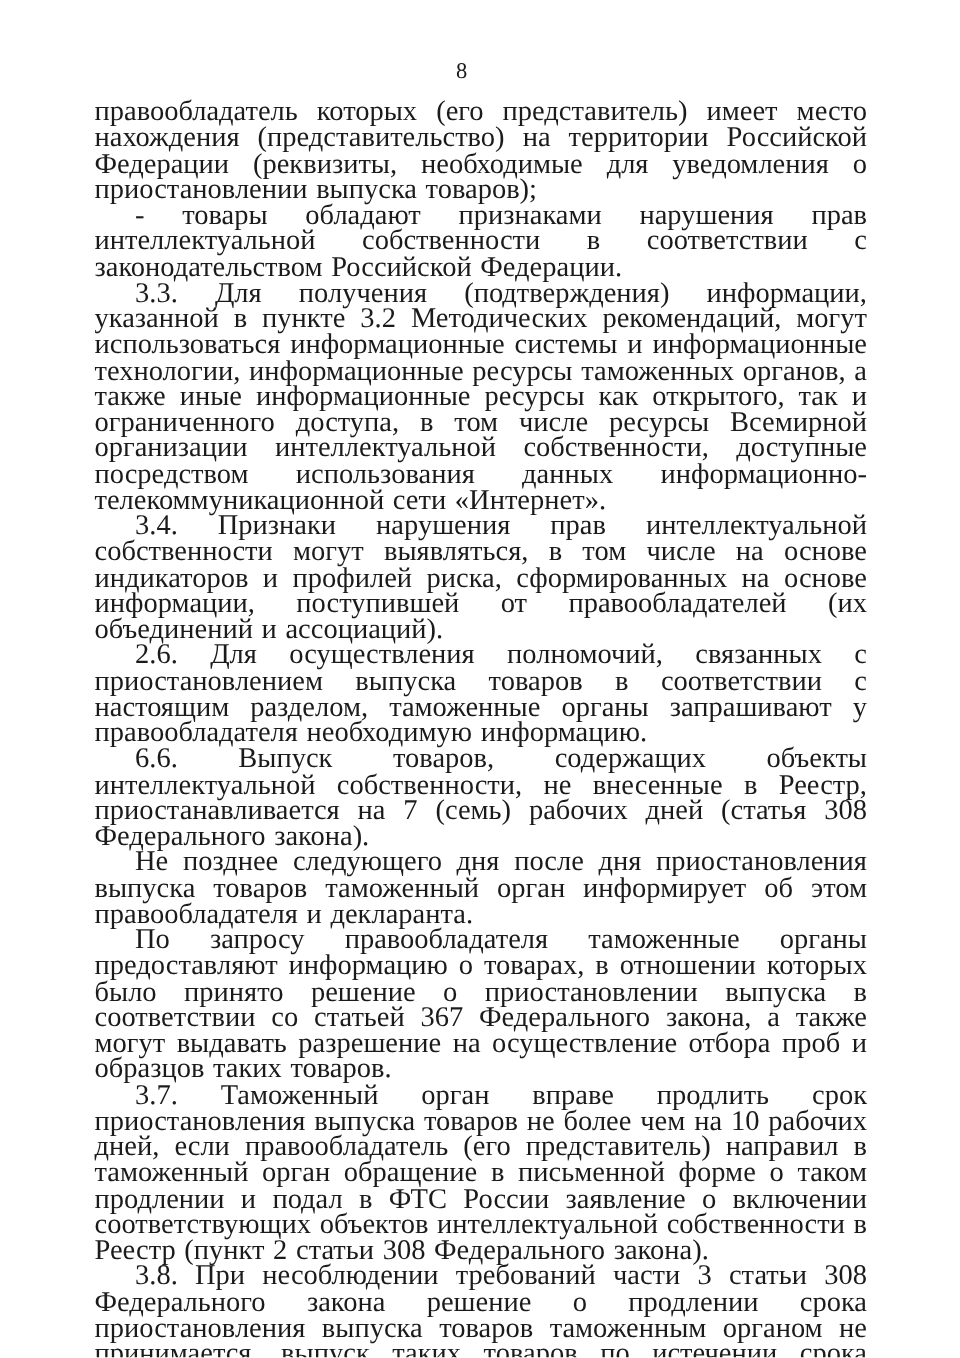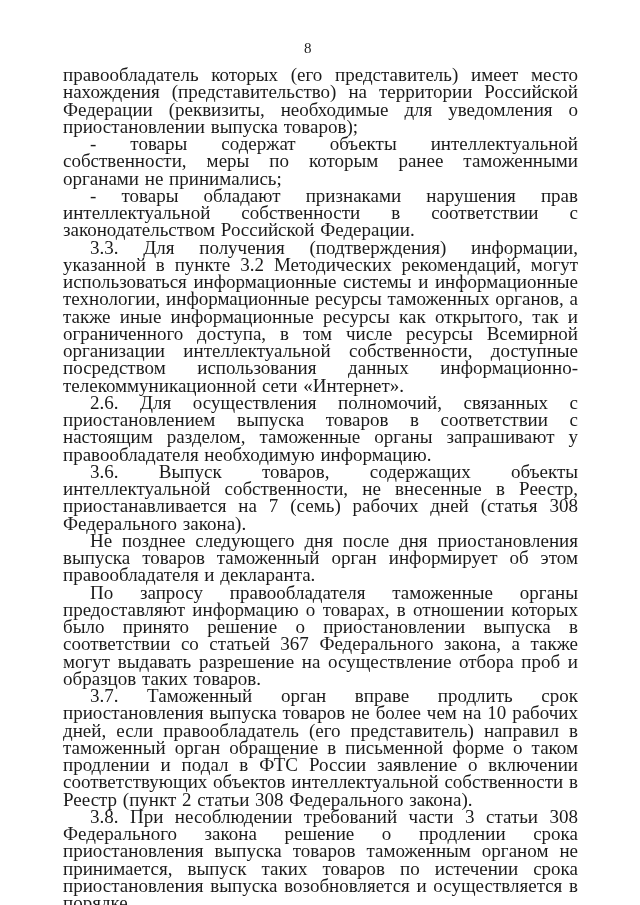--- a/index.html
+++ b/index.html
@@ -48,23 +48,23 @@
   }
 </style>
 </head>
 <body>
 
 <div class="page">
   <div class="page-number">8</div>
 
   <div class="content">
     <p class="no-indent">правообладатель которых (его представитель) имеет место нахождения (представительство) на территории Российской Федерации (реквизиты, необходимые для уведомления о приостановлении выпуска товаров);</p>
-    <p>- товары содержат объекты интеллектуальной собственности, меры по которым ранее таможенными органами не принимались;</p>
     <p>- товары обладают признаками нарушения прав интеллектуальной собственности в соответствии с законодательством Российской Федерации.</p>
     <p>3.3. Для получения (подтверждения) информации, указанной в пункте 3.2 Методических рекомендаций, могут использоваться информационные системы и информационные технологии, информационные ресурсы таможенных органов, а также иные информационные ресурсы как открытого, так и ограниченного доступа, в том числе ресурсы Всемирной организации интеллектуальной собственности, доступные посредством использования данных информационно-телекоммуникационной сети «Интернет».</p>
+    <p>3.4. Признаки нарушения прав интеллектуальной собственности могут выявляться, в том числе на основе индикаторов и профилей риска, сформированных на основе информации, поступившей от правообладателей (их объединений и ассоциаций).</p>
     <p>2.6. Для осуществления полномочий, связанных с приостановлением выпуска товаров в соответствии с настоящим разделом, таможенные органы запрашивают у правообладателя необходимую информацию.</p>
-    <p>3.6. Выпуск товаров, содержащих объекты интеллектуальной собственности, не внесенные в Реестр, приостанавливается на 7 (семь) рабочих дней (статья 308 Федерального закона).</p>
+    <p>6.6. Выпуск товаров, содержащих объекты интеллектуальной собственности, не внесенные в Реестр, приостанавливается на 7 (семь) рабочих дней (статья 308 Федерального закона).</p>
     <p>Не позднее следующего дня после дня приостановления выпуска товаров таможенный орган информирует об этом правообладателя и декларанта.</p>
     <p>По запросу правообладателя таможенные органы предоставляют информацию о товарах, в отношении которых было принято решение о приостановлении выпуска в соответствии со статьей 367 Федерального закона, а также могут выдавать разрешение на осуществление отбора проб и образцов таких товаров.</p>
     <p>3.7. Таможенный орган вправе продлить срок приостановления выпуска товаров не более чем на 10 рабочих дней, если правообладатель (его представитель) направил в таможенный орган обращение в письменной форме о таком продлении и подал в ФТС России заявление о включении соответствующих объектов интеллектуальной собственности в Реестр (пункт 2 статьи 308 Федерального закона).</p>
     <p>3.8. При несоблюдении требований части 3 статьи 308 Федерального закона решение о продлении срока приостановления выпуска товаров таможенным органом не принимается, выпуск таких товаров по истечении срока приостановления выпуска возобновляется и осуществляется в порядке,</p>
   </div>
 </div>
 
 </body></html>

